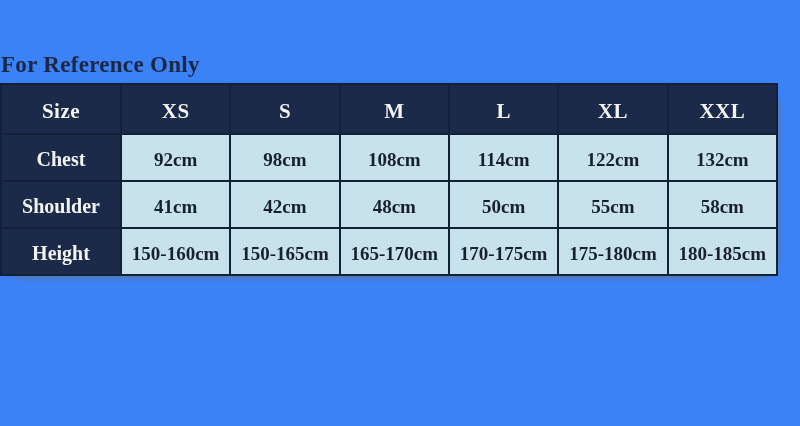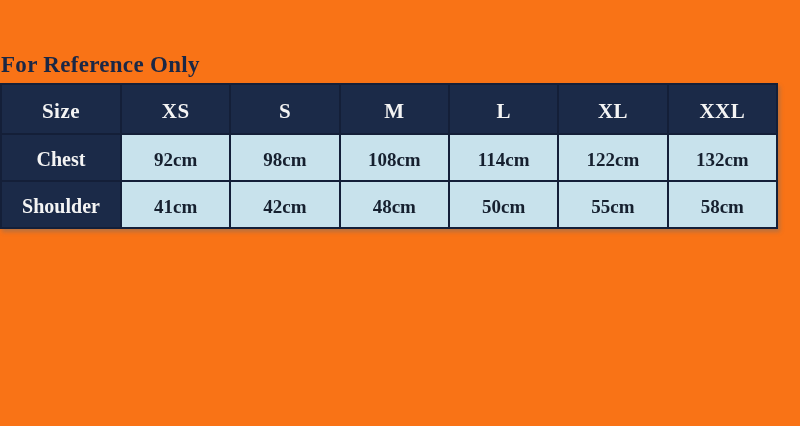--- a/index.html
+++ b/index.html
@@ -4,21 +4,21 @@
 <style>
   html, body {
     margin: 0;
     padding: 0;
     background: #ffffff;
   }
   .page {
     position: relative;
     width: 800px;
     height: 426px;
-    background: #f97316;
+    background: #3b82f6;
     overflow: hidden;
     font-family: "Liberation Serif", serif;
   }
   .title {
     position: absolute;
     left: 1px;
     top: 52px;
     font-size: 23px;
     font-weight: 700;
     color: #1a2745;
@@ -26,20 +26,21 @@
     white-space: nowrap;
   }
   table.size-chart {
     position: absolute;
     left: 0;
     top: 83px;
     width: 778px;
     border-collapse: collapse;
     table-layout: fixed;
     box-shadow: 2px 3px 4px rgba(110,110,110,0.45);
+    border-radius: 23px;
   }
   col.label-col { width: 120px; }
   .size-chart th, .size-chart td {
     border: 2px solid #141f38;
     text-align: center;
     vertical-align: bottom;
     font-weight: 700;
     padding: 0 2px 9px 2px;
     overflow: hidden;
     white-space: nowrap;
@@ -106,16 +107,25 @@
       </tr>
       <tr>
         <th>Shoulder</th>
         <td>41cm</td>
         <td>42cm</td>
         <td>48cm</td>
         <td>50cm</td>
         <td>55cm</td>
         <td>58cm</td>
       </tr>
+      <tr>
+        <th>Height</th>
+        <td>150-160cm</td>
+        <td>150-165cm</td>
+        <td>165-170cm</td>
+        <td>170-175cm</td>
+        <td>175-180cm</td>
+        <td>180-185cm</td>
+      </tr>
     </tbody>
   </table>
 
 </div>
 
 </body></html>

